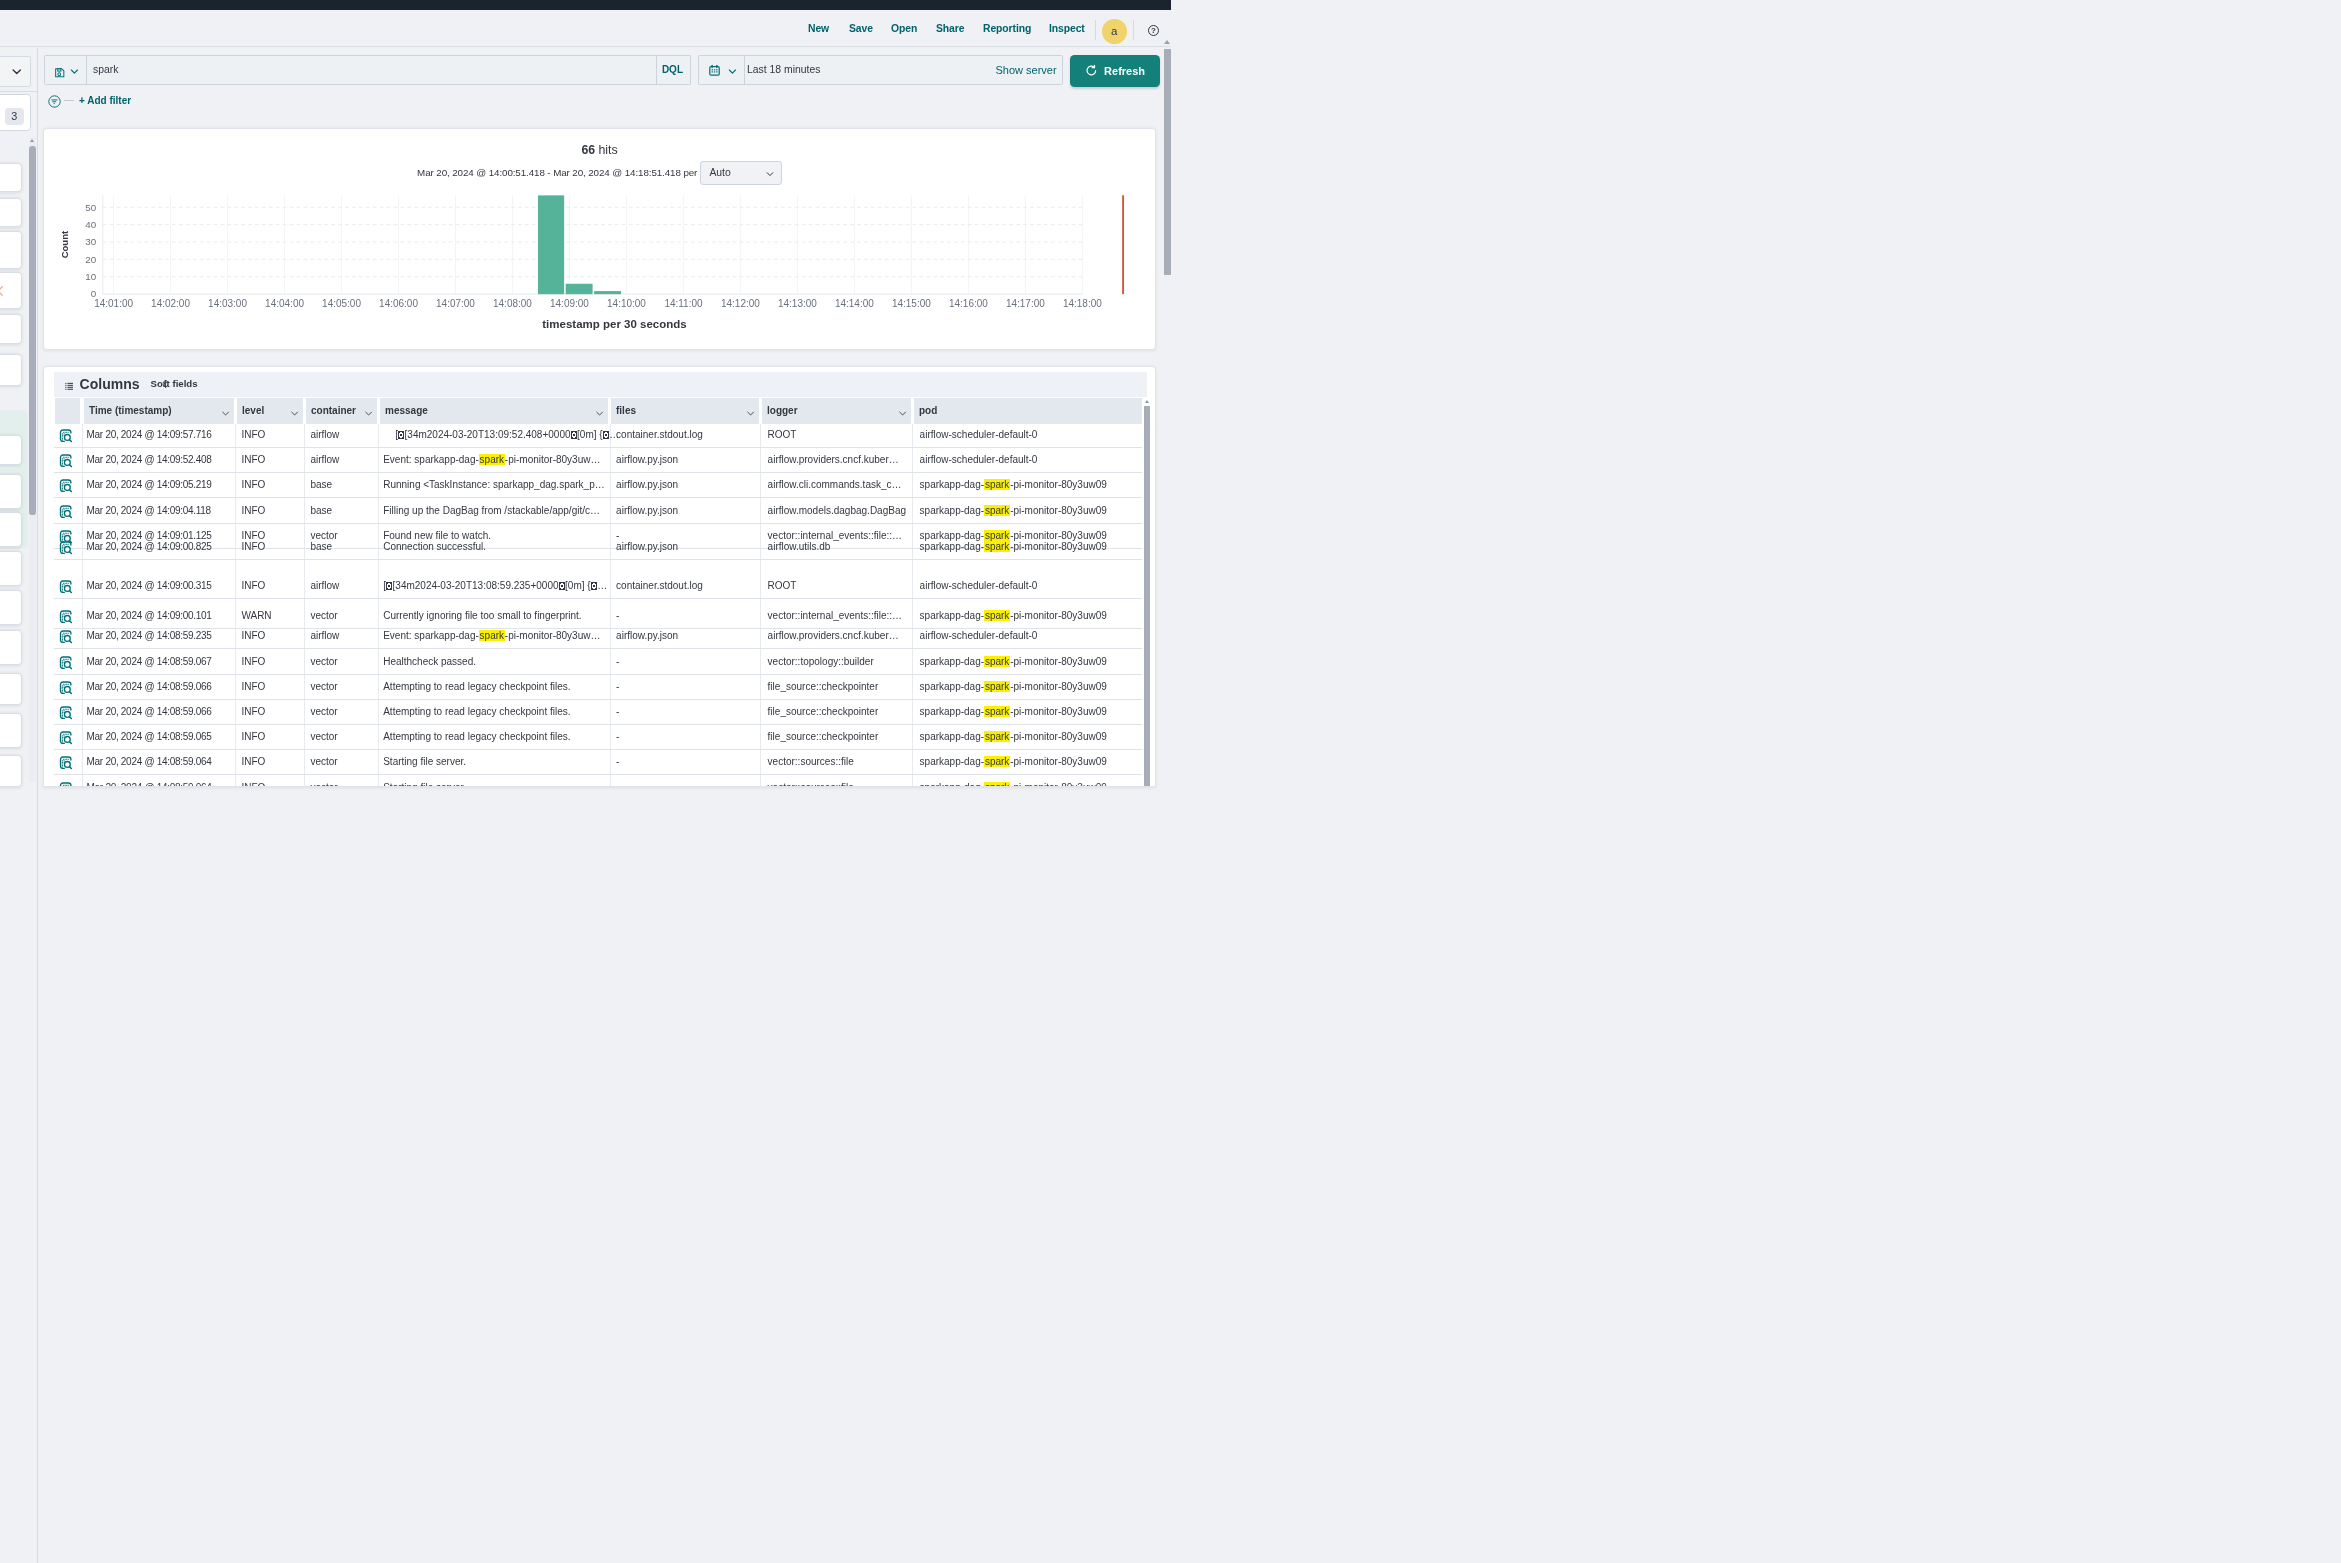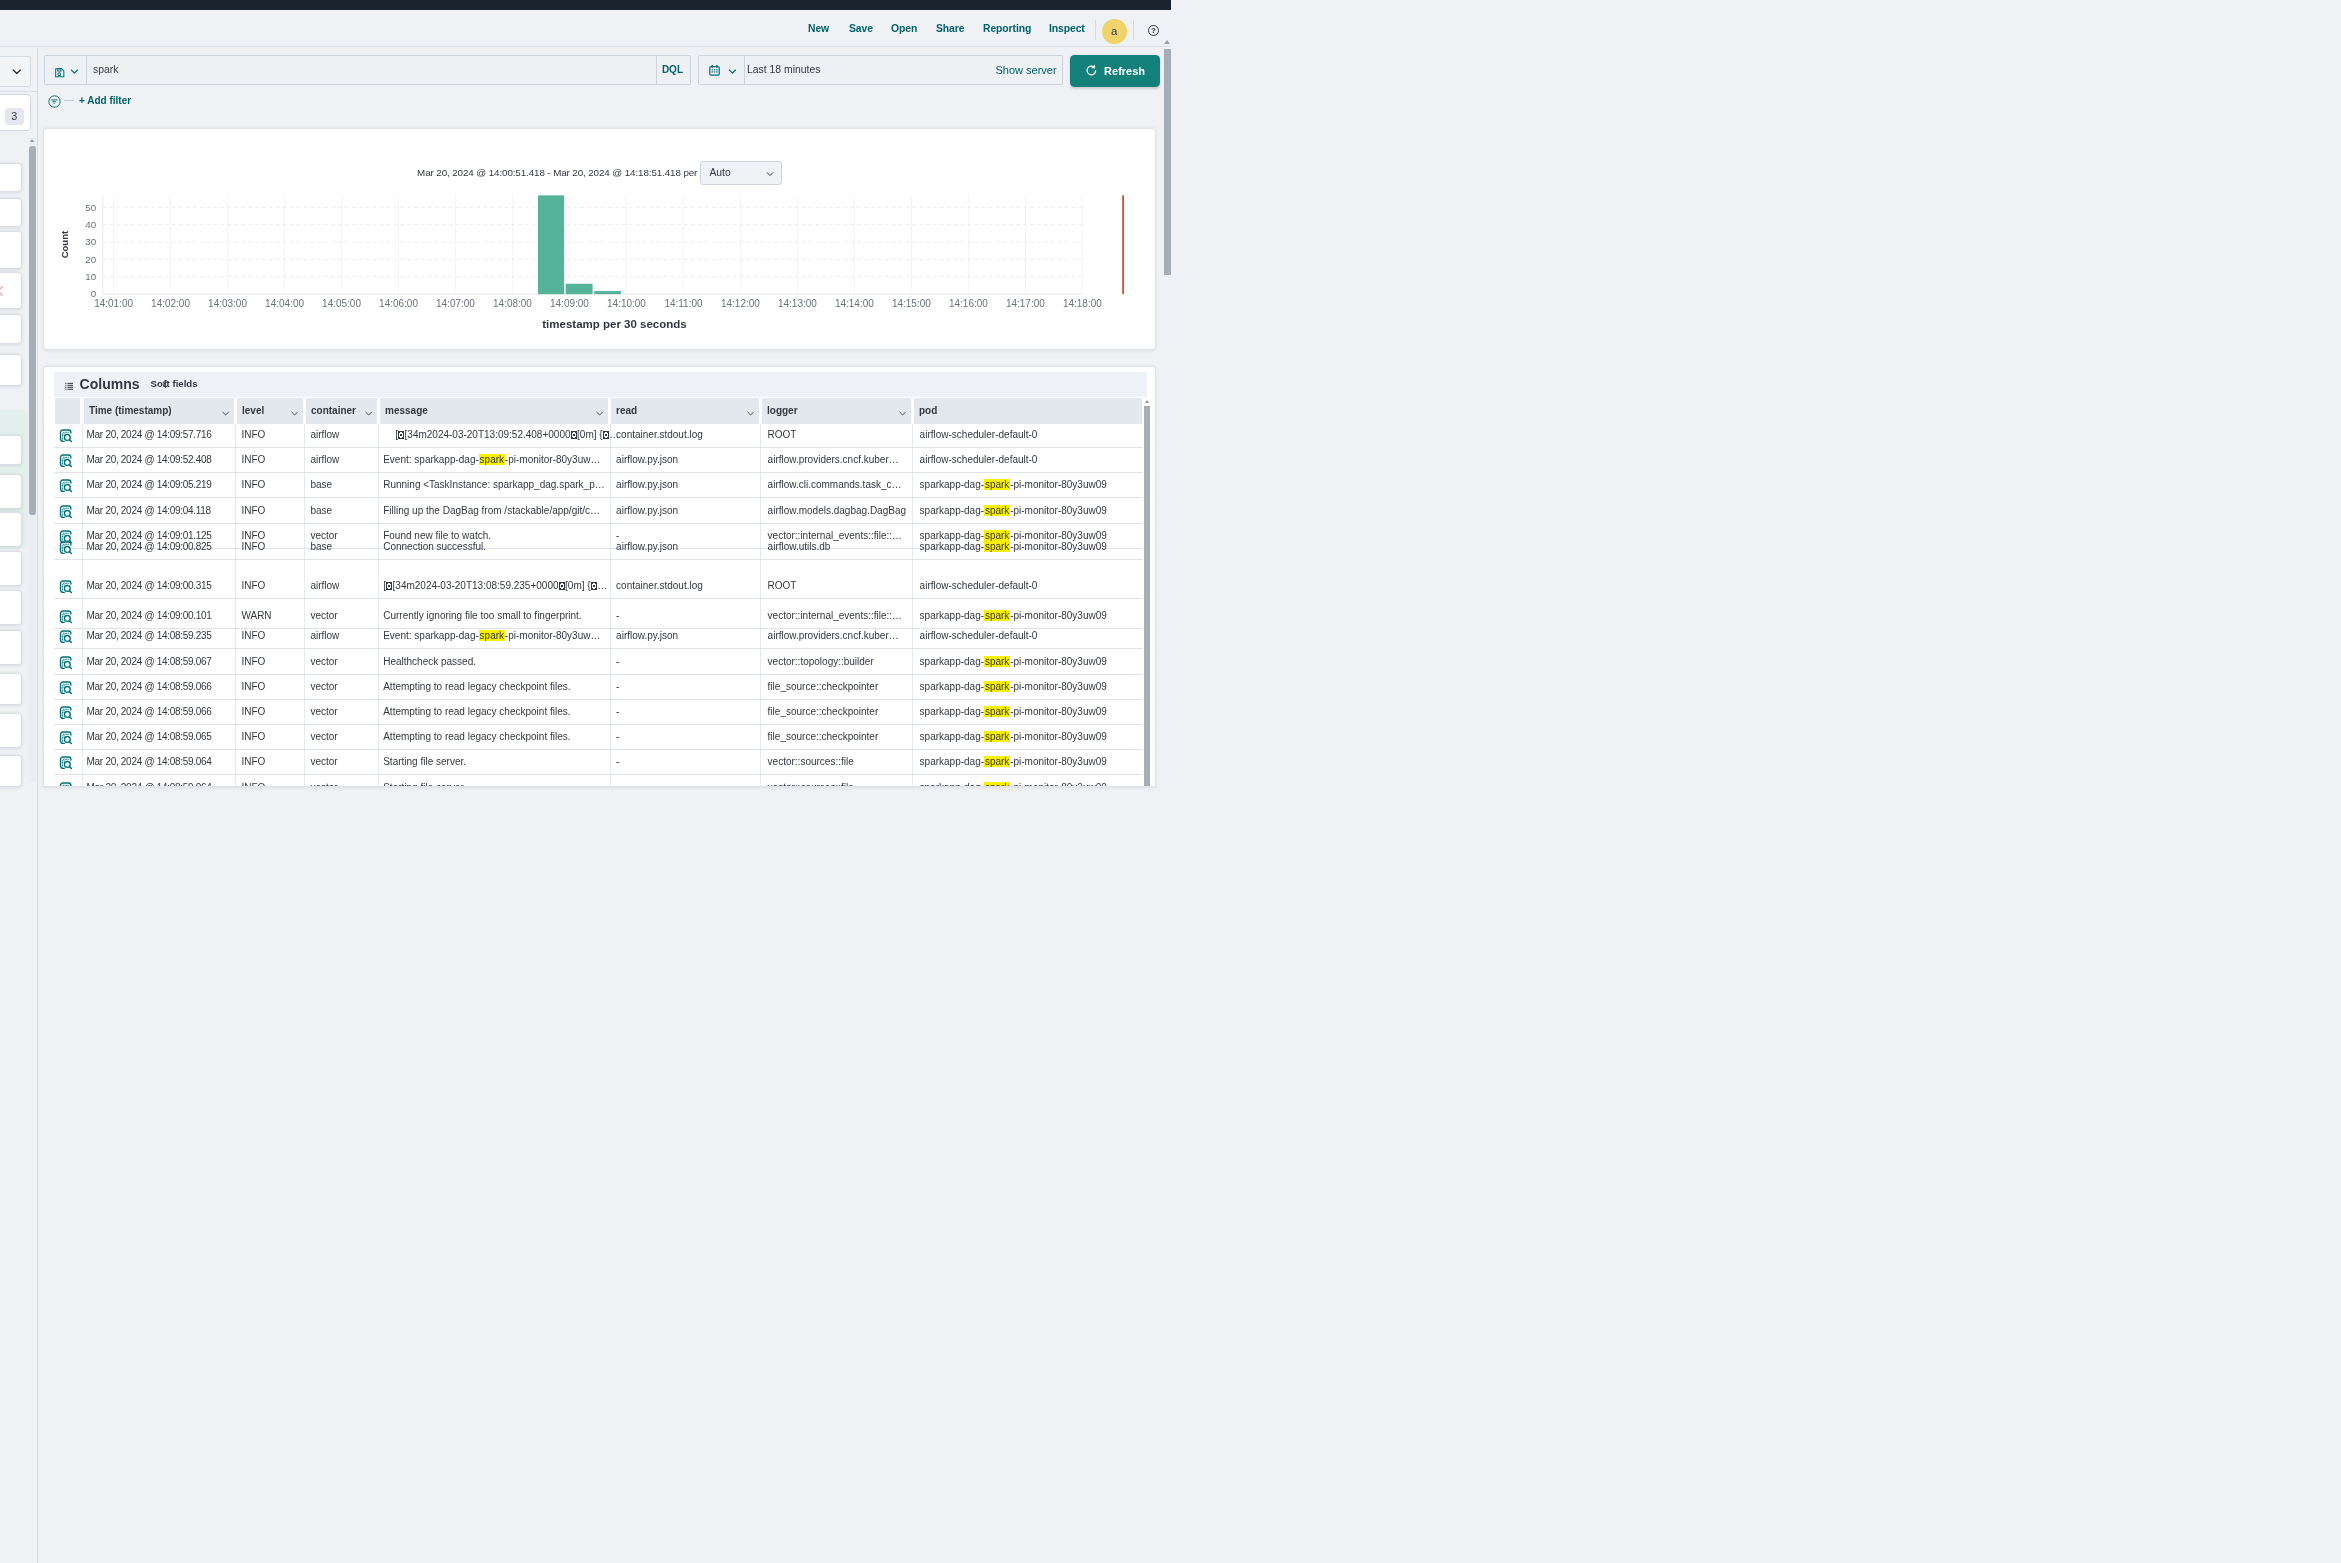--- a/index.html
+++ b/index.html
@@ -124,20 +124,21 @@
 <span class="abs" style="left:48px;top:95px"><svg width="13" height="13" viewBox="0 0 16 16" fill="none">
 <circle cx="8" cy="8" r="7.0" stroke="#01707b" stroke-width="1.2"></circle>
 <line x1="4.2" y1="6.0" x2="11.8" y2="6.0" stroke="#01707b" stroke-width="1.2"></line>
 <line x1="5.3" y1="8.3" x2="10.0" y2="8.3" stroke="#01707b" stroke-width="1.2"></line>
 <line x1="6.9" y1="10.6" x2="8.3" y2="10.6" stroke="#01707b" stroke-width="1.2"></line>
 </svg></span>
 <div class="abs" style="left:64px;top:100px;width:9.6px;height:0.8px;background:#c6cad3"></div>
 <div class="abs" style="left:79px;top:95px;font-size:10px;font-weight:bold;color:#00626b">+ Add filter</div>
 
 <div class="panel" style="left:43px;top:128px;width:1113px;height:222px">
+  <div class="abs" style="left:0;top:14px;width:100%;text-align:center;font-size:12.3px"><b>66</b> hits</div>
   <div class="abs" style="left:0;top:32px;width:100%;height:24px;text-align:center">
     <span style="font-size:9.8px;letter-spacing:-0.1px;vertical-align:middle;line-height:24px">Mar 20, 2024 @ 14:00:51.418 - Mar 20, 2024 @ 14:18:51.418 per&nbsp;</span><span style="display:inline-block;vertical-align:middle;position:relative;width:82px;height:24px;background:#f0f2f5;border:0.8px solid #ccd3dd;border-radius:3.1px;text-align:left"><span style="position:absolute;left:8.5px;top:0;line-height:22px;font-size:10.4px">Auto</span><span style="position:absolute;right:6.2px;top:6.2px"><svg width="10" height="10" viewBox="0 0 16 16" fill="none">
             <path d="M3.5 6 L8 10.5 L12.5 6" stroke="#343741" stroke-width="1.6" stroke-linecap="round" stroke-linejoin="round"></path>
           </svg></span></span>
   </div>
   <svg width="1121" height="185" style="position:absolute;left:0;top:0;font-family:'Liberation Sans',sans-serif" viewBox="0 0 1458 240">
       <line x1="90.5" y1="86" x2="90.5" y2="214.5" stroke="#eef1f4" stroke-width="1"></line>
       <line x1="164.6" y1="86" x2="164.6" y2="214.5" stroke="#eef1f4" stroke-width="1"></line>
       <line x1="238.7" y1="86" x2="238.7" y2="214.5" stroke="#eef1f4" stroke-width="1"></line>
       <line x1="312.9" y1="86" x2="312.9" y2="214.5" stroke="#eef1f4" stroke-width="1"></line>
@@ -220,21 +221,21 @@
           </svg></span></div>
 <div class="th" style="left:193px;width:66px"><span class="hlab">level</span><span class="hch"><svg width="9.2" height="9.2" viewBox="0 0 16 16" fill="none">
             <path d="M3 5.5 L8 10.5 L13 5.5" stroke="#343741" stroke-width="1.5" stroke-linecap="round" stroke-linejoin="round"></path>
           </svg></span></div>
 <div class="th" style="left:262px;width:71px"><span class="hlab">container</span><span class="hch"><svg width="9.2" height="9.2" viewBox="0 0 16 16" fill="none">
             <path d="M3 5.5 L8 10.5 L13 5.5" stroke="#343741" stroke-width="1.5" stroke-linecap="round" stroke-linejoin="round"></path>
           </svg></span></div>
 <div class="th" style="left:336px;width:228px"><span class="hlab">message</span><span class="hch"><svg width="9.2" height="9.2" viewBox="0 0 16 16" fill="none">
             <path d="M3 5.5 L8 10.5 L13 5.5" stroke="#343741" stroke-width="1.5" stroke-linecap="round" stroke-linejoin="round"></path>
           </svg></span></div>
-<div class="th" style="left:567px;width:148px"><span class="hlab">read</span><span class="hch"><svg width="9.2" height="9.2" viewBox="0 0 16 16" fill="none">
+<div class="th" style="left:567px;width:148px"><span class="hlab">files</span><span class="hch"><svg width="9.2" height="9.2" viewBox="0 0 16 16" fill="none">
             <path d="M3 5.5 L8 10.5 L13 5.5" stroke="#343741" stroke-width="1.5" stroke-linecap="round" stroke-linejoin="round"></path>
           </svg></span></div>
 <div class="th" style="left:718px;width:149px"><span class="hlab">logger</span><span class="hch"><svg width="9.2" height="9.2" viewBox="0 0 16 16" fill="none">
             <path d="M3 5.5 L8 10.5 L13 5.5" stroke="#343741" stroke-width="1.5" stroke-linecap="round" stroke-linejoin="round"></path>
           </svg></span></div>
 <div class="th" style="left:870px;width:228px"><span class="hlab">pod</span></div>
   </div>
   <div style="position:absolute;left:38px;top:57px;bottom:0;width:0.8px;background:#e7eaef"></div>
 <div style="position:absolute;left:191px;top:57px;bottom:0;width:0.8px;background:#e7eaef"></div>
 <div style="position:absolute;left:260px;top:57px;bottom:0;width:0.8px;background:#e7eaef"></div>

